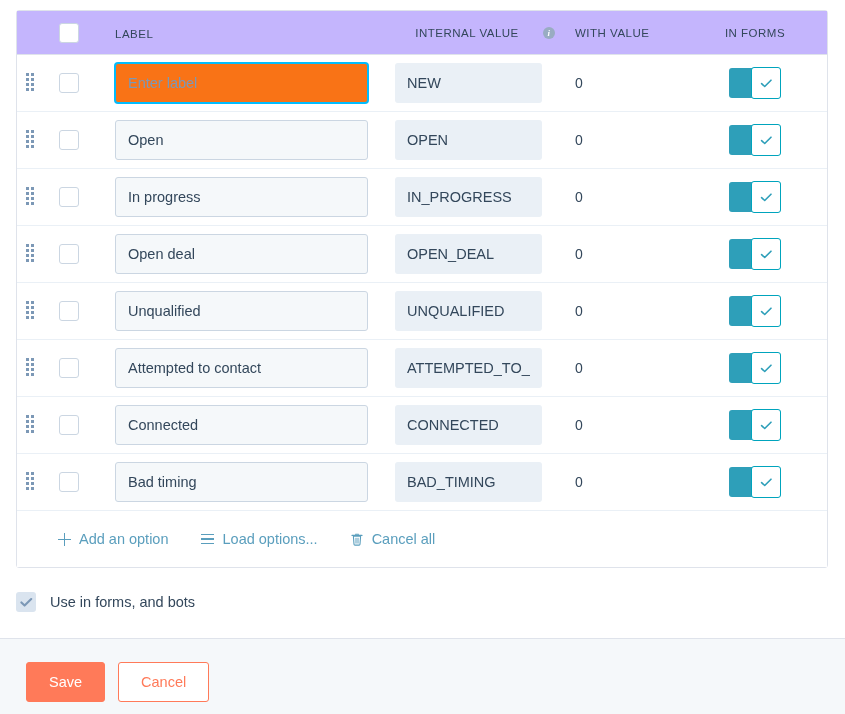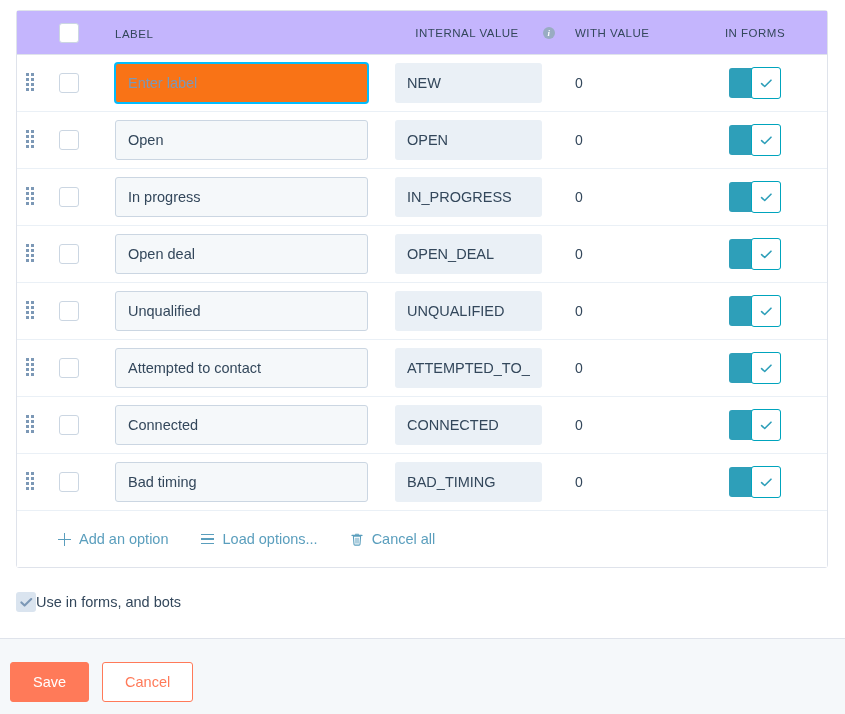--- a/index.html
+++ b/index.html
@@ -219,20 +219,21 @@
   .list-icon { width: 13px; height: 11px; display: flex; flex-direction: column; justify-content: space-between; }
   .list-icon i { display: block; height: 1.8px; background: #5a9ebd; width: 100%; }
 
   
   .forms-row {
     position: absolute;
     left: 16px;
     top: 592px;
     display: flex;
     align-items: center;
+    gap: 14px;
   }
   .checkbox-checked-disabled {
     width: 20px;
     height: 20px;
     border-radius: 3px;
     background: #dae4ef;
     display: flex;
     align-items: center;
     justify-content: center;
   }
@@ -255,21 +256,21 @@
     left: 0;
     top: 639px;
     width: 845px;
     height: 75px;
     background: #f5f8fa;
   }
   .footer-inner {
     display: flex;
     align-items: center;
     gap: 13px;
-    padding: 23px 0 0 10px;
+    padding: 23px 0 0 26px;
   }
   .btn {
     font-family: "Liberation Sans", sans-serif;
     font-size: 14.5px;
     border-radius: 3px;
     cursor: pointer;
     height: 40px;
     padding: 0 22px;
     line-height: 38px;
     text-align: center;

